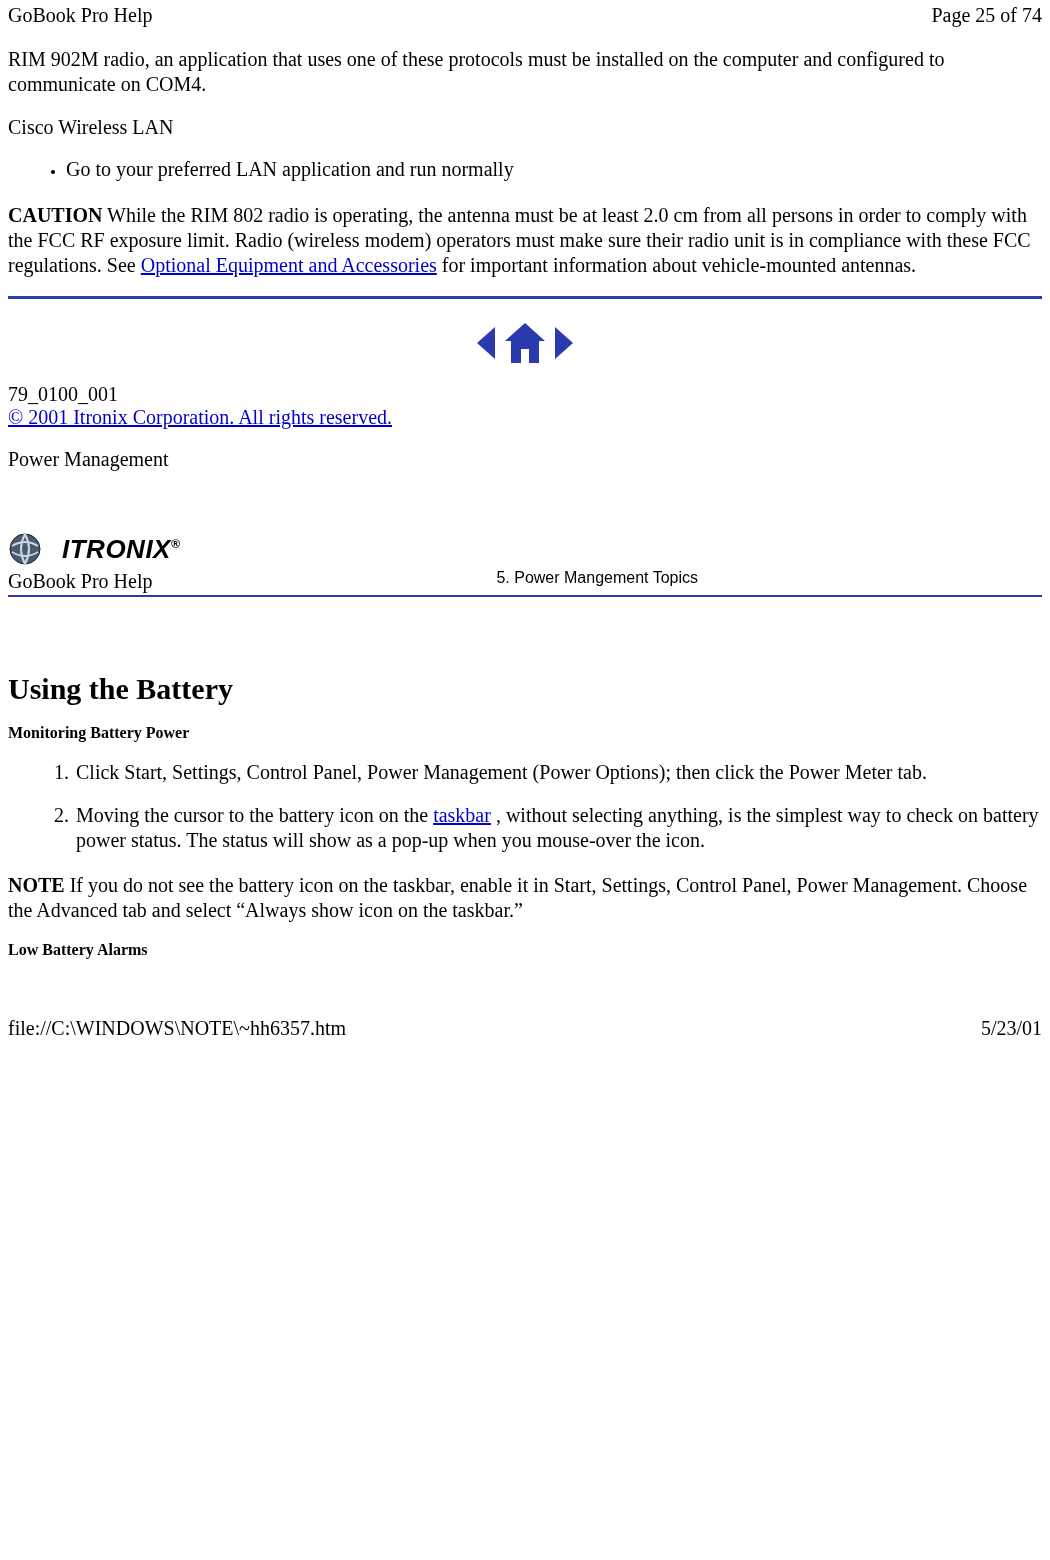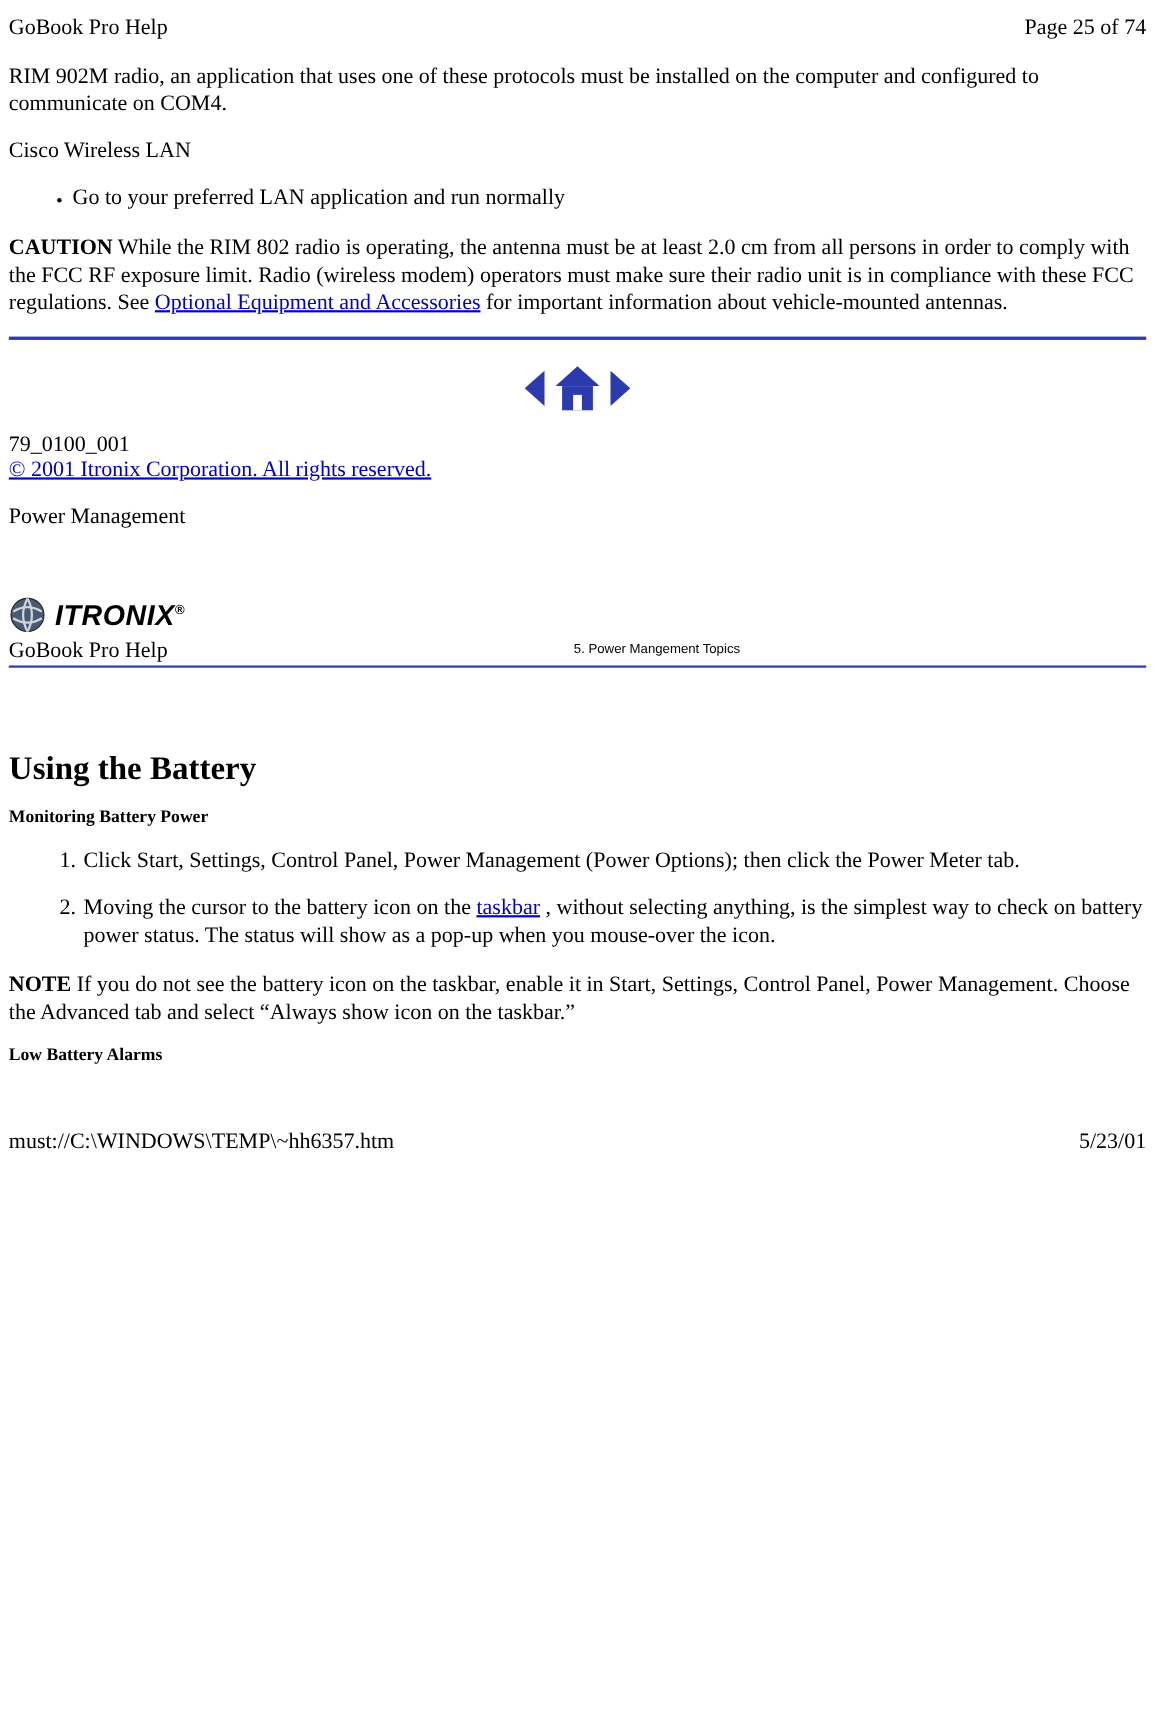--- a/index.html
+++ b/index.html
@@ -5,47 +5,47 @@
   body {
     font-family: "Times New Roman", Times, serif;
     font-size: 20px;
     margin: 0;
     padding: 0;
     color: #000;
     width: 1050px;
     background: #fff;
   }
   .page {
-    padding: 14px 8px 10px 8px;
+    padding: 4px 8px 10px 8px;
   }
   .header-row, .footer-row {
     display: flex;
     justify-content: space-between;
     font-size: 20px;
   }
   .body-content {
     margin-top: 20px;
   }
   p { margin: 0 0 18px 0; line-height: 1.25; }
   ul { margin: 0 0 22px 0; padding-left: 58px; }
   ul li { margin-bottom: 4px; }
   ul li::marker { font-size: 14px; }
   ol { margin: 0 0 20px 0; padding-left: 66px; }
   ol li { margin-bottom: 18px; padding-left: 2px; line-height: 1.25; }
   a.link { color: #0000cc; text-decoration: underline; }
   .hr-blue { border: none; border-top: 3px solid #2b3aaf; margin: 16px 0; }
   .nav-icons { text-align: center; margin: 20px 0 16px 0; user-select: none; }
   .nav-icons svg { vertical-align: middle; }
-  .logo-row { display: flex; align-items: center; gap: 8px; margin-top: 60px; margin-bottom: 4px; }
+  .logo-row { display: flex; align-items: center; gap: 20px; margin-top: 60px; margin-bottom: 4px; }
   .logo-text { font-family: Arial, Helvetica, sans-serif; font-weight: 900; font-style: italic; font-size: 26px; letter-spacing: 0.5px; }
   .logo-text sup { font-size: 12px; vertical-align: super; }
   .table-row { width: 100%; border-bottom: 2px solid #2b3aaf; padding-bottom: 2px; }
   .table-inner { display: flex; align-items: flex-end; }
   .table-left { font-size: 20px; }
-  .table-right { flex: 1; text-align: center; font-family: Arial, Helvetica, sans-serif; font-size: 12px; color: #000; position: relative; top: -6px; }
+  .table-right { flex: 1; text-align: center; font-family: Arial, Helvetica, sans-serif; font-size: 16px; color: #000; position: relative; top: -6px; }
   h2.big { font-family: "Times New Roman", serif; font-weight: bold; font-size: 30px; margin: 75px 0 18px 0; }
   h3.mid { font-family: "Times New Roman", serif; font-weight: bold; font-size: 16px; margin: 10px 0 18px 0; }
   .bold { font-weight: bold; }
   .footer-space { height: 40px; }
 </style>
 </head>
 <body>
 
 <div class="page">
 
@@ -121,17 +121,17 @@
       <span class="bold">NOTE</span><span>  If you do not see the battery icon on the taskbar, enable it in Start, Settings, Control Panel, Power Management. Choose the Advanced tab and select “Always show icon on the taskbar.”</span>
     </p>
 
     <h3 class="mid">Low Battery Alarms</h3>
 
     <div class="footer-space"></div>
 
   </div>
 
   <div class="footer-row">
-    <div>must://C:\WINDOWS\TEMP\~hh6357.htm</div>
+    <div>file://C:\WINDOWS\NOTE\~hh6357.htm</div>
     <div>5/23/01</div>
   </div>
 
 </div>
 
 </body></html>

